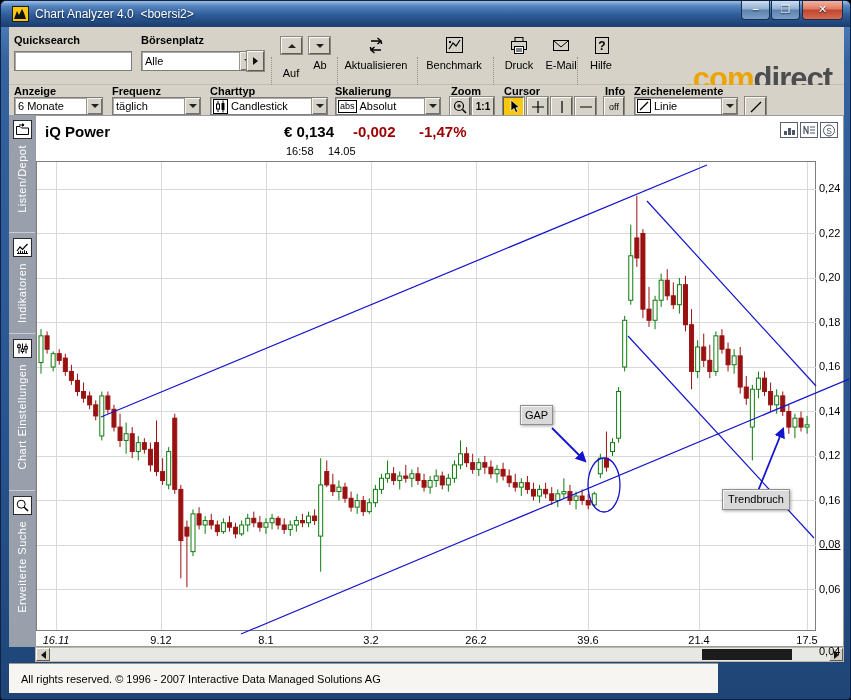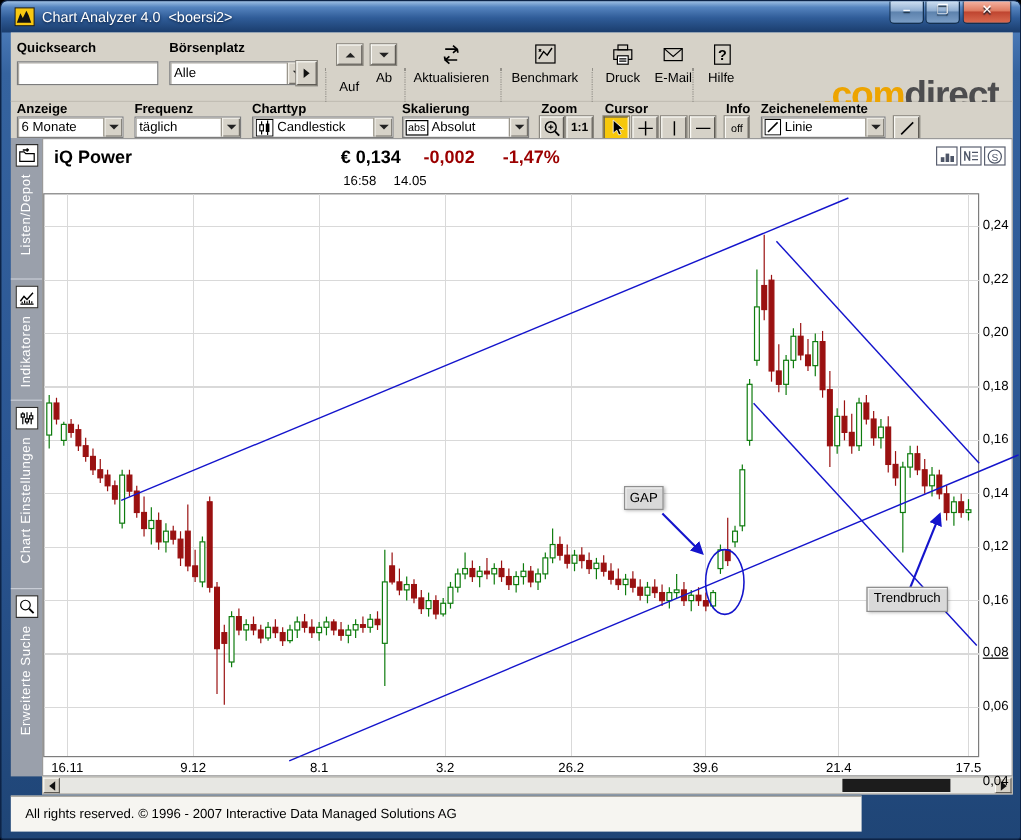--- a/index.html
+++ b/index.html
@@ -648,21 +648,21 @@
     <div class="hthumb"></div>
     <div class="harrow" style="right:0;">
         <span class="tri-right"></span>
       </div>
   </div>
 
   <div class="statusbar">
     <span class="status-text">All rights reserved. © 1996 - 2007 Interactive Data Managed Solutions AG</span>
   </div>
 
-<div class="xtick" style="left: 37px;">16.11</div>
+<div class="xtick" style="left: 37px; font-style: italic;">16.11</div>
     <div class="xtick" style="left: 142px;">9.12</div>
     <div class="xtick" style="left: 247px;">8.1</div>
     <div class="xtick" style="left: 352px;">3.2</div>
     <div class="xtick" style="left: 457px;">26.2</div>
     <div class="xtick" style="left: 569px;">39.6</div>
     <div class="xtick" style="left: 680px;">21.4</div>
     <div class="xtick" style="left: 788px;">17.5</div>
     <div class="ytick" style="top: 181px;">0,24</div>
     <div class="ytick" style="top: 225.5px;">0,22</div>
     <div class="ytick" style="top: 270px;">0,20</div>

